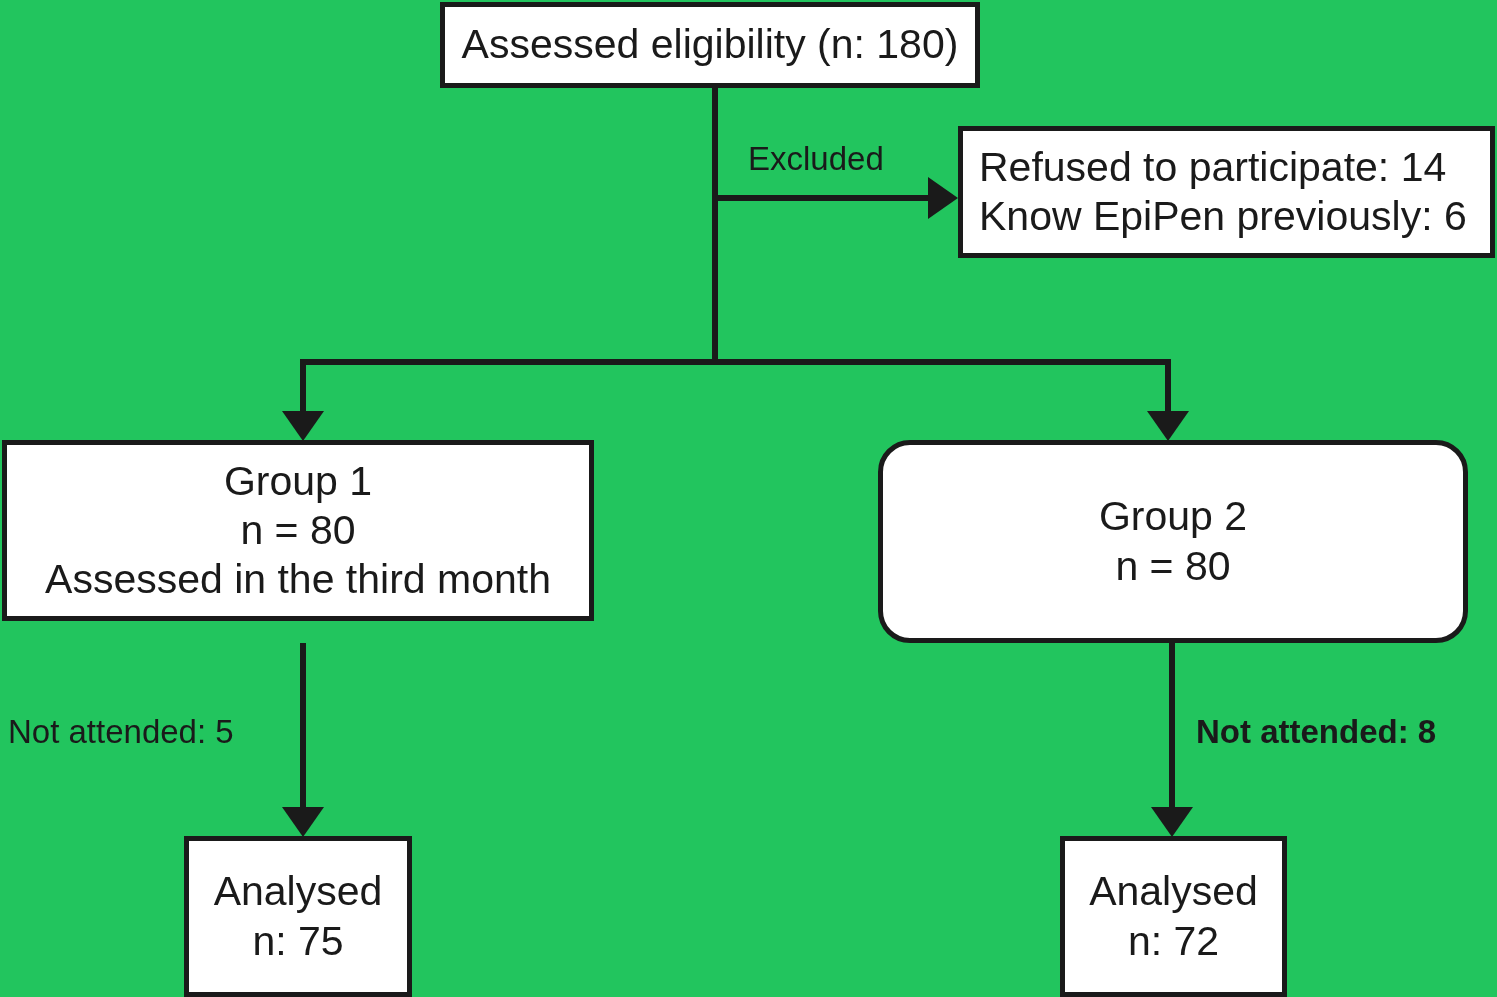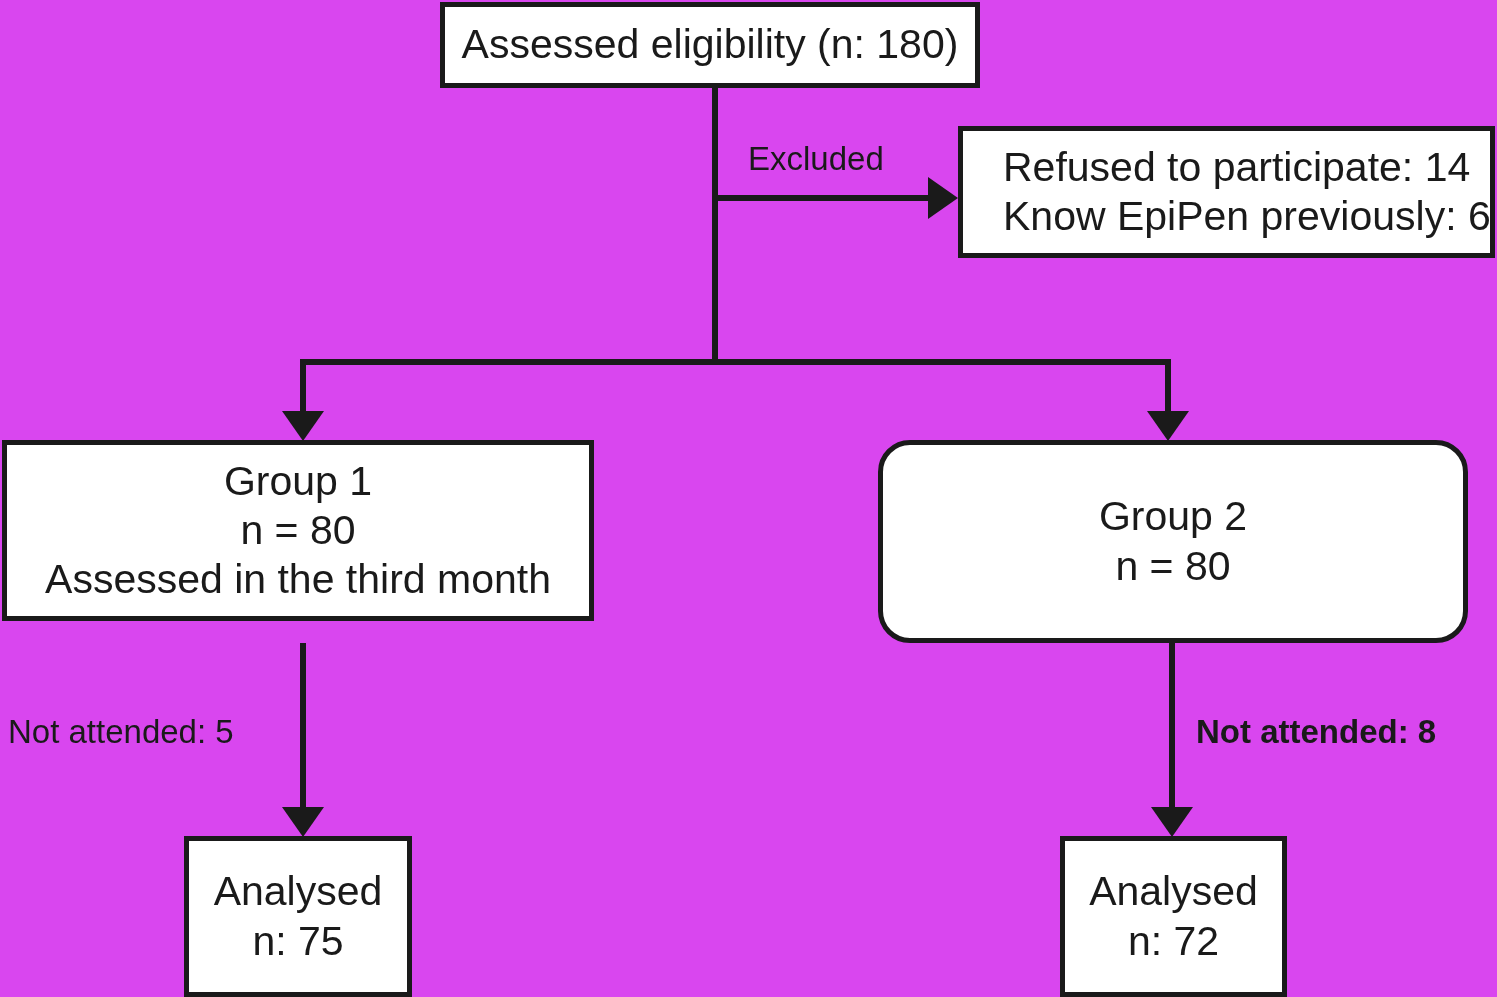--- a/index.html
+++ b/index.html
@@ -8,42 +8,42 @@
     background: #ffffff;
   }
   body {
     font-family: "Liberation Sans", sans-serif;
     color: #1a1a1a;
   }
   #flow-root {
     position: relative;
     width: 1497px;
     height: 997px;
-    background: #d946ef;
+    background: #22c55e;
     overflow: hidden;
   }
   .node {
     position: absolute;
     box-sizing: border-box;
     background: #ffffff;
     border: 5px solid #1a1a1a;
     display: flex;
     flex-direction: column;
     align-items: center;
     justify-content: center;
     line-height: 1.20;
     color: #1a1a1a;
   }
   .node .line {
     display: block;
     white-space: nowrap;
   }
   .node.left-align {
     align-items: flex-start;
-    padding-left: 40px;
+    padding-left: 16px;
   }
 
   
   #node-eligibility {
     left: 440px; top: 2px;
     width: 540px; height: 86px;
     font-size: 41px;
   }
   #node-excluded-reasons {
     left: 958px; top: 126px;

